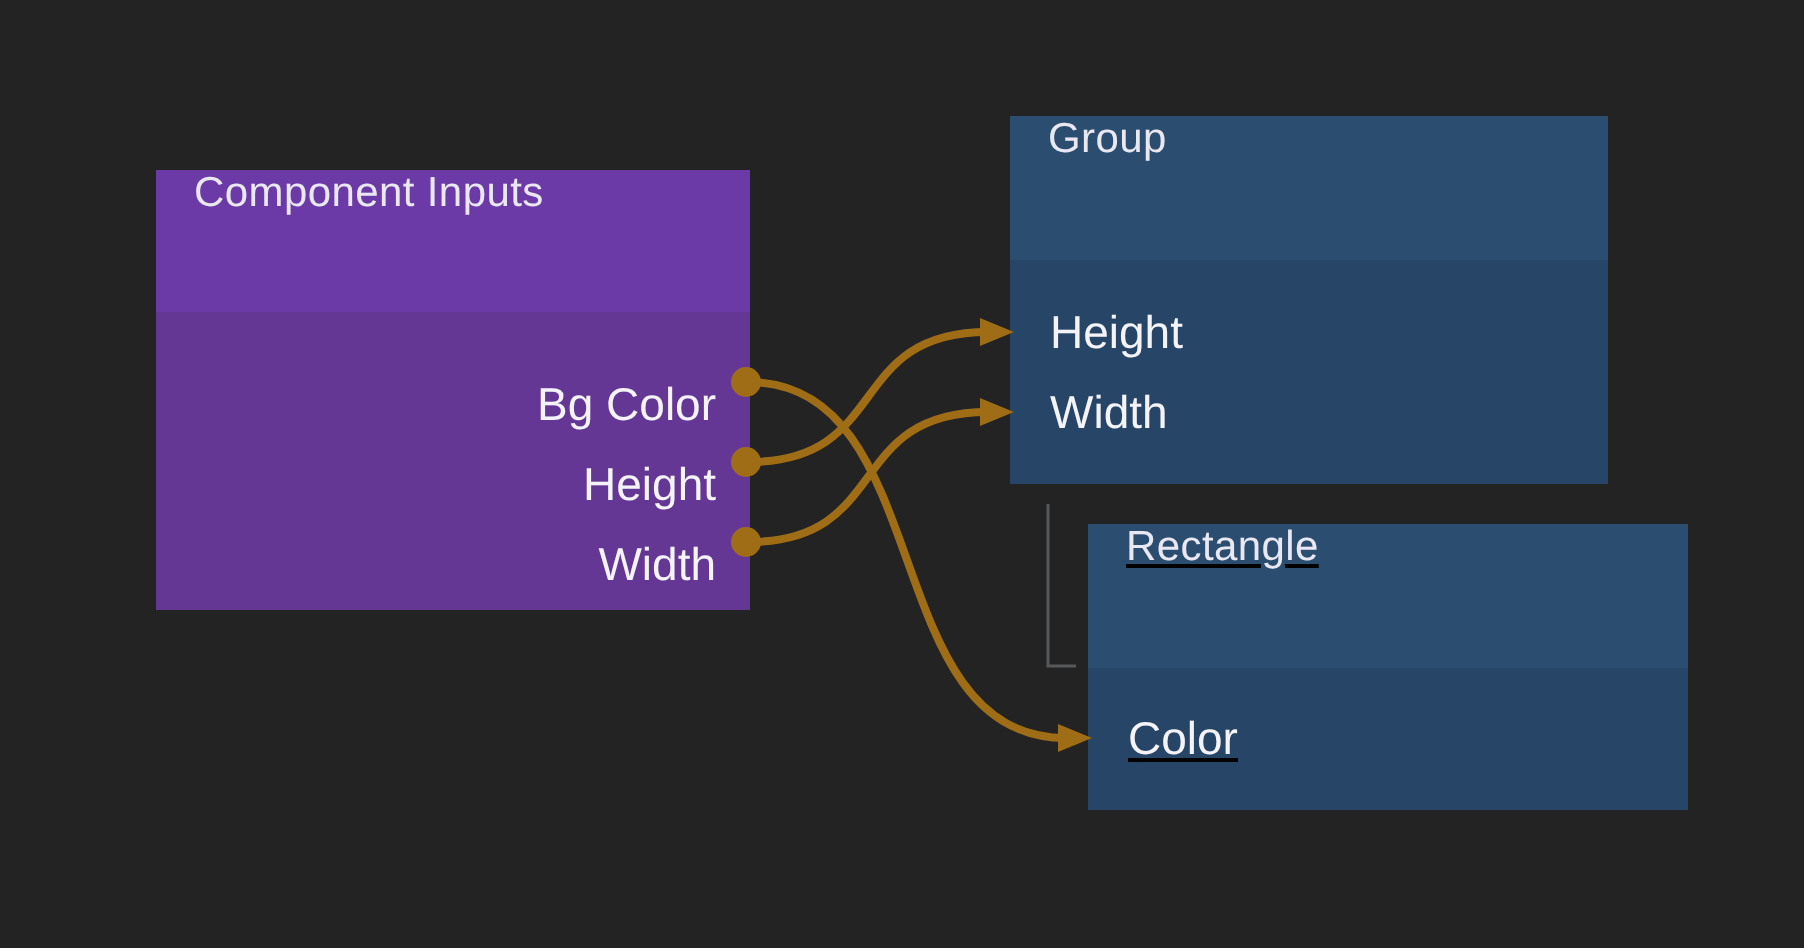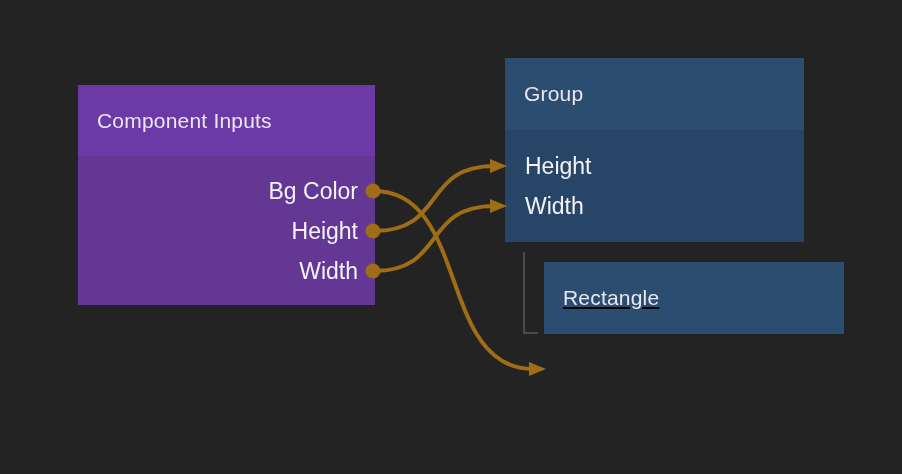--- a/index.html
+++ b/index.html
@@ -2,33 +2,33 @@
 <html><head>
 <meta charset="utf-8">
 <style>
   * { margin:0; padding:0; box-sizing:border-box; }
   html,body { width:902px; height:474px; overflow:hidden; }
   body { font-family:"Liberation Sans", sans-serif; background:#232323; position:relative; }
 
   .canvas { position:absolute; left:0; top:0; width:902px; height:474px; }
 
   .node { position:absolute; display:flex; flex-direction:column; }
-  .node-header { display:flex; align-items:center; padding-left:19px;
+  .node-header { display:flex; padding-left:19px;
                  font-size:21px; letter-spacing:0.2px; color:#e9e7f1; flex:0 0 auto; }
   .node-body { flex:1 1 auto; }
 
   .port { height:40px; display:flex; align-items:center;
           font-size:23px; color:#f4f3f8; }
   .port.out { justify-content:flex-end; padding-right:17px; }
   .port.in  { justify-content:flex-start; padding-left:20px; }
 
   
   #node-ci { left:78px; top:85px; width:297px; height:220px; }
   #node-ci .node-header { background:#6b3aa6; height:71px; }
-  #node-ci .node-body   { background:#653795; padding-top:15px; }
+  #node-ci .node-body   { background:#653795; padding-top:26px; }
 
   
   #node-group { left:505px; top:58px; width:299px; height:184px; }
   #node-group .node-header { background:#2b4d70; height:72px; }
   #node-group .node-body   { background:#274667; padding-top:16px; }
 
   
   #node-rect { left:544px; top:262px; width:300px; height:143px;text-decoration:underline; }
   #node-rect .node-header { background:#2b4d70; height:72px; }
   #node-rect .node-body   { background:#274667; padding-top:15px; }
@@ -69,20 +69,25 @@
       <div class="port in">
         <span>Width</span>
       </div>
     </div>
   </div>
 
   <div class="node" id="node-rect">
     <div class="node-header">
       <span>Rectangle</span>
     </div>
+    <div class="node-body">
+      <div class="port in">
+        <span>Color</span>
+      </div>
+    </div>
   </div>
 
   <svg id="wires">
       <path d="M 524 252 V 333 H 538" stroke="#57585a" stroke-width="1.5" fill="none"></path>
       <path d="M 374 191 C 469.4 191, 437.6 369, 533 369" stroke="#9e6d15" stroke-width="4" fill="none" stroke-linecap="round"></path>
       <circle cx="373" cy="191" r="7.5" fill="#9e6d15"></circle>
       <polygon points="546,369 529,362 529,376" fill="#9e6d15"></polygon>
       <path d="M 374 231 C 446 231, 422 166, 494 166" stroke="#9e6d15" stroke-width="4" fill="none" stroke-linecap="round"></path>
       <circle cx="373" cy="231" r="7.5" fill="#9e6d15"></circle>
       <polygon points="507,166 490,159 490,173" fill="#9e6d15"></polygon>

